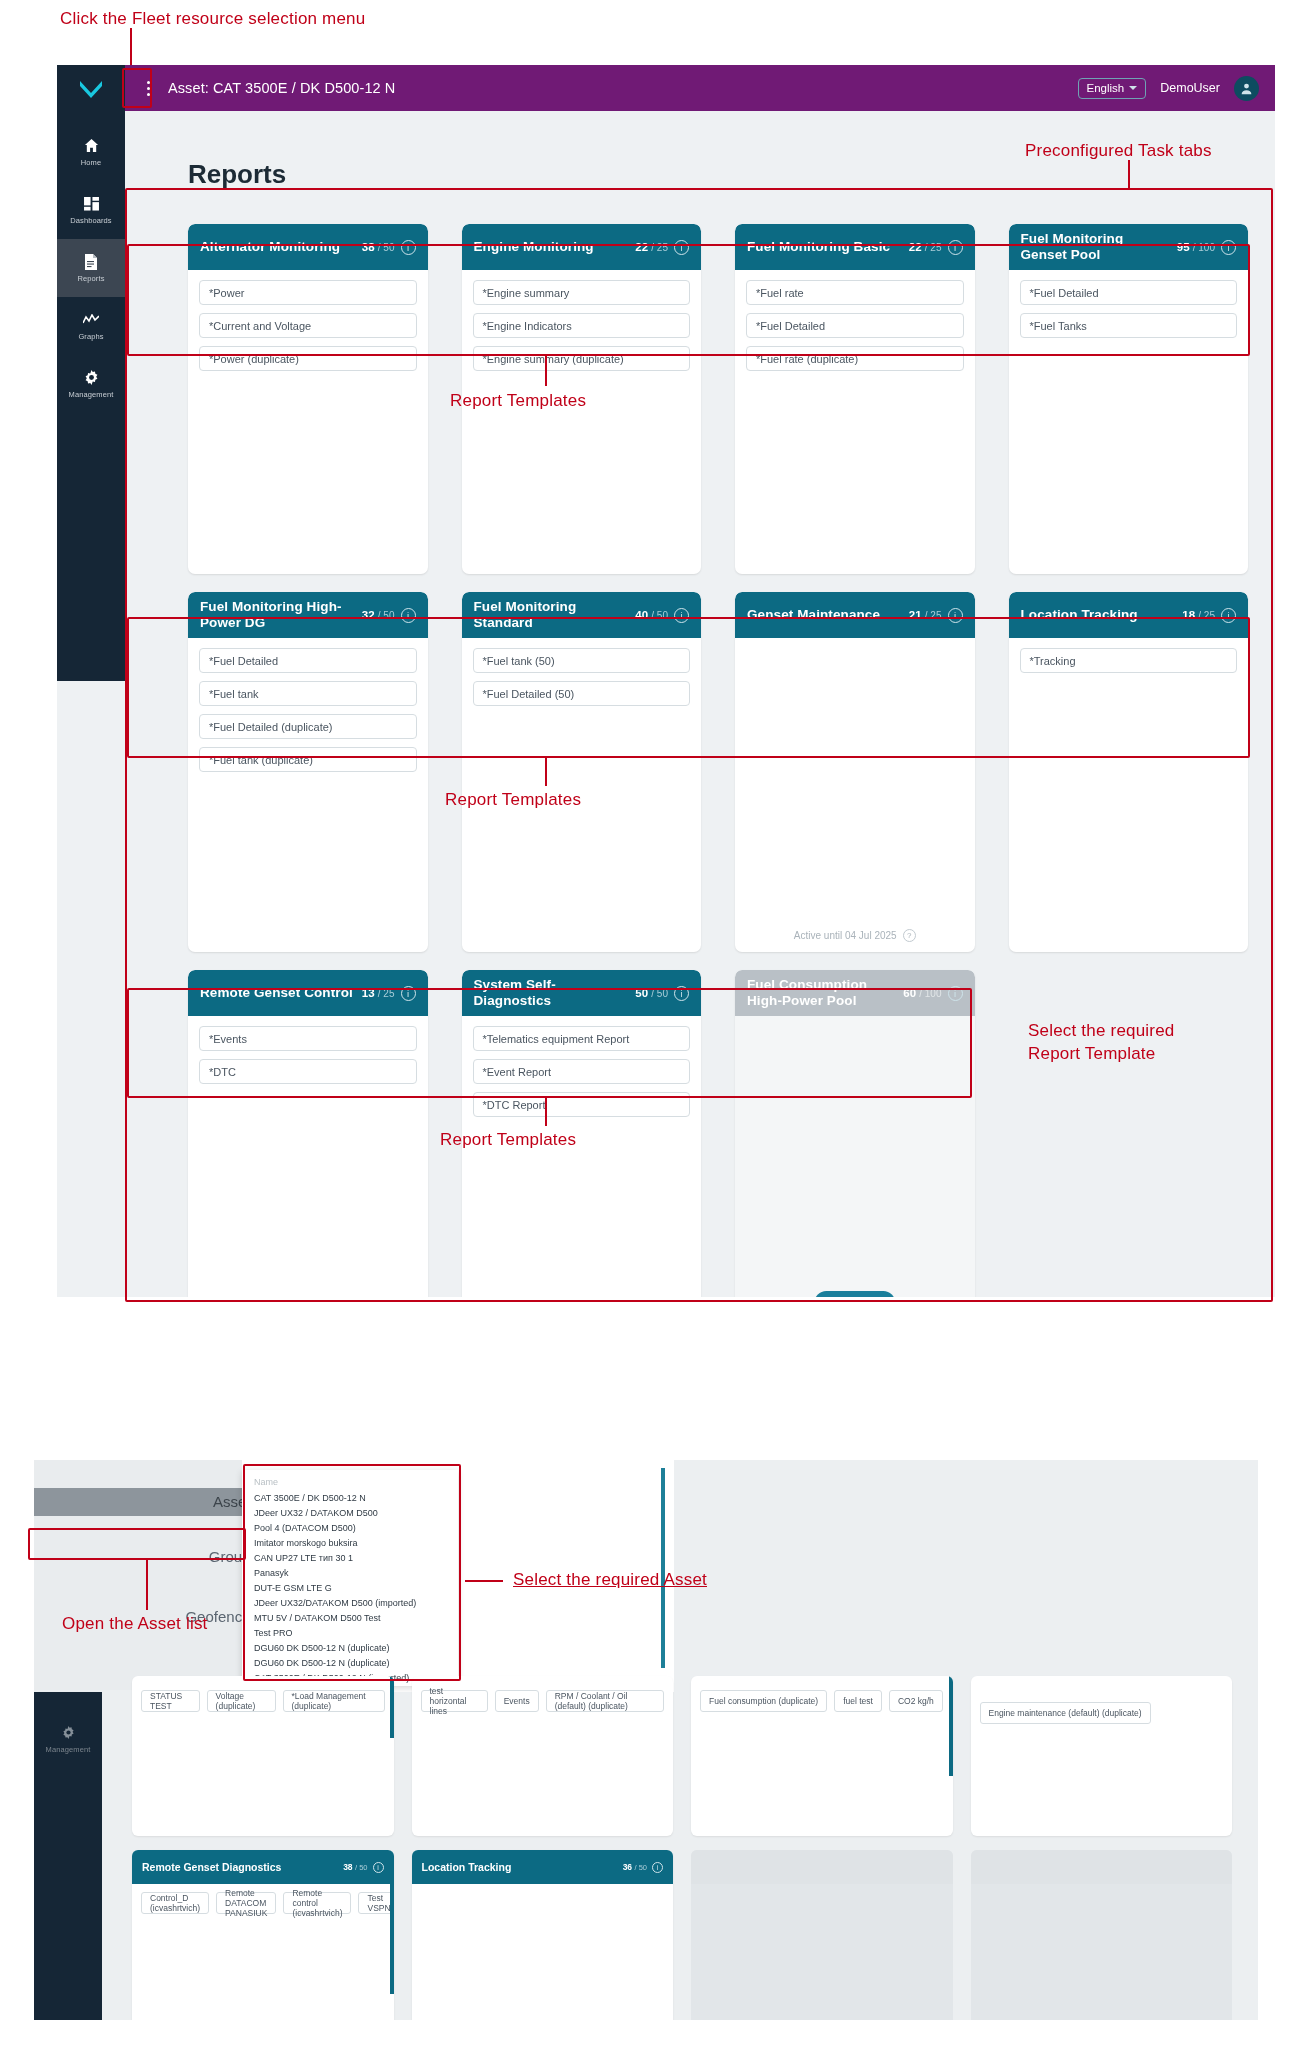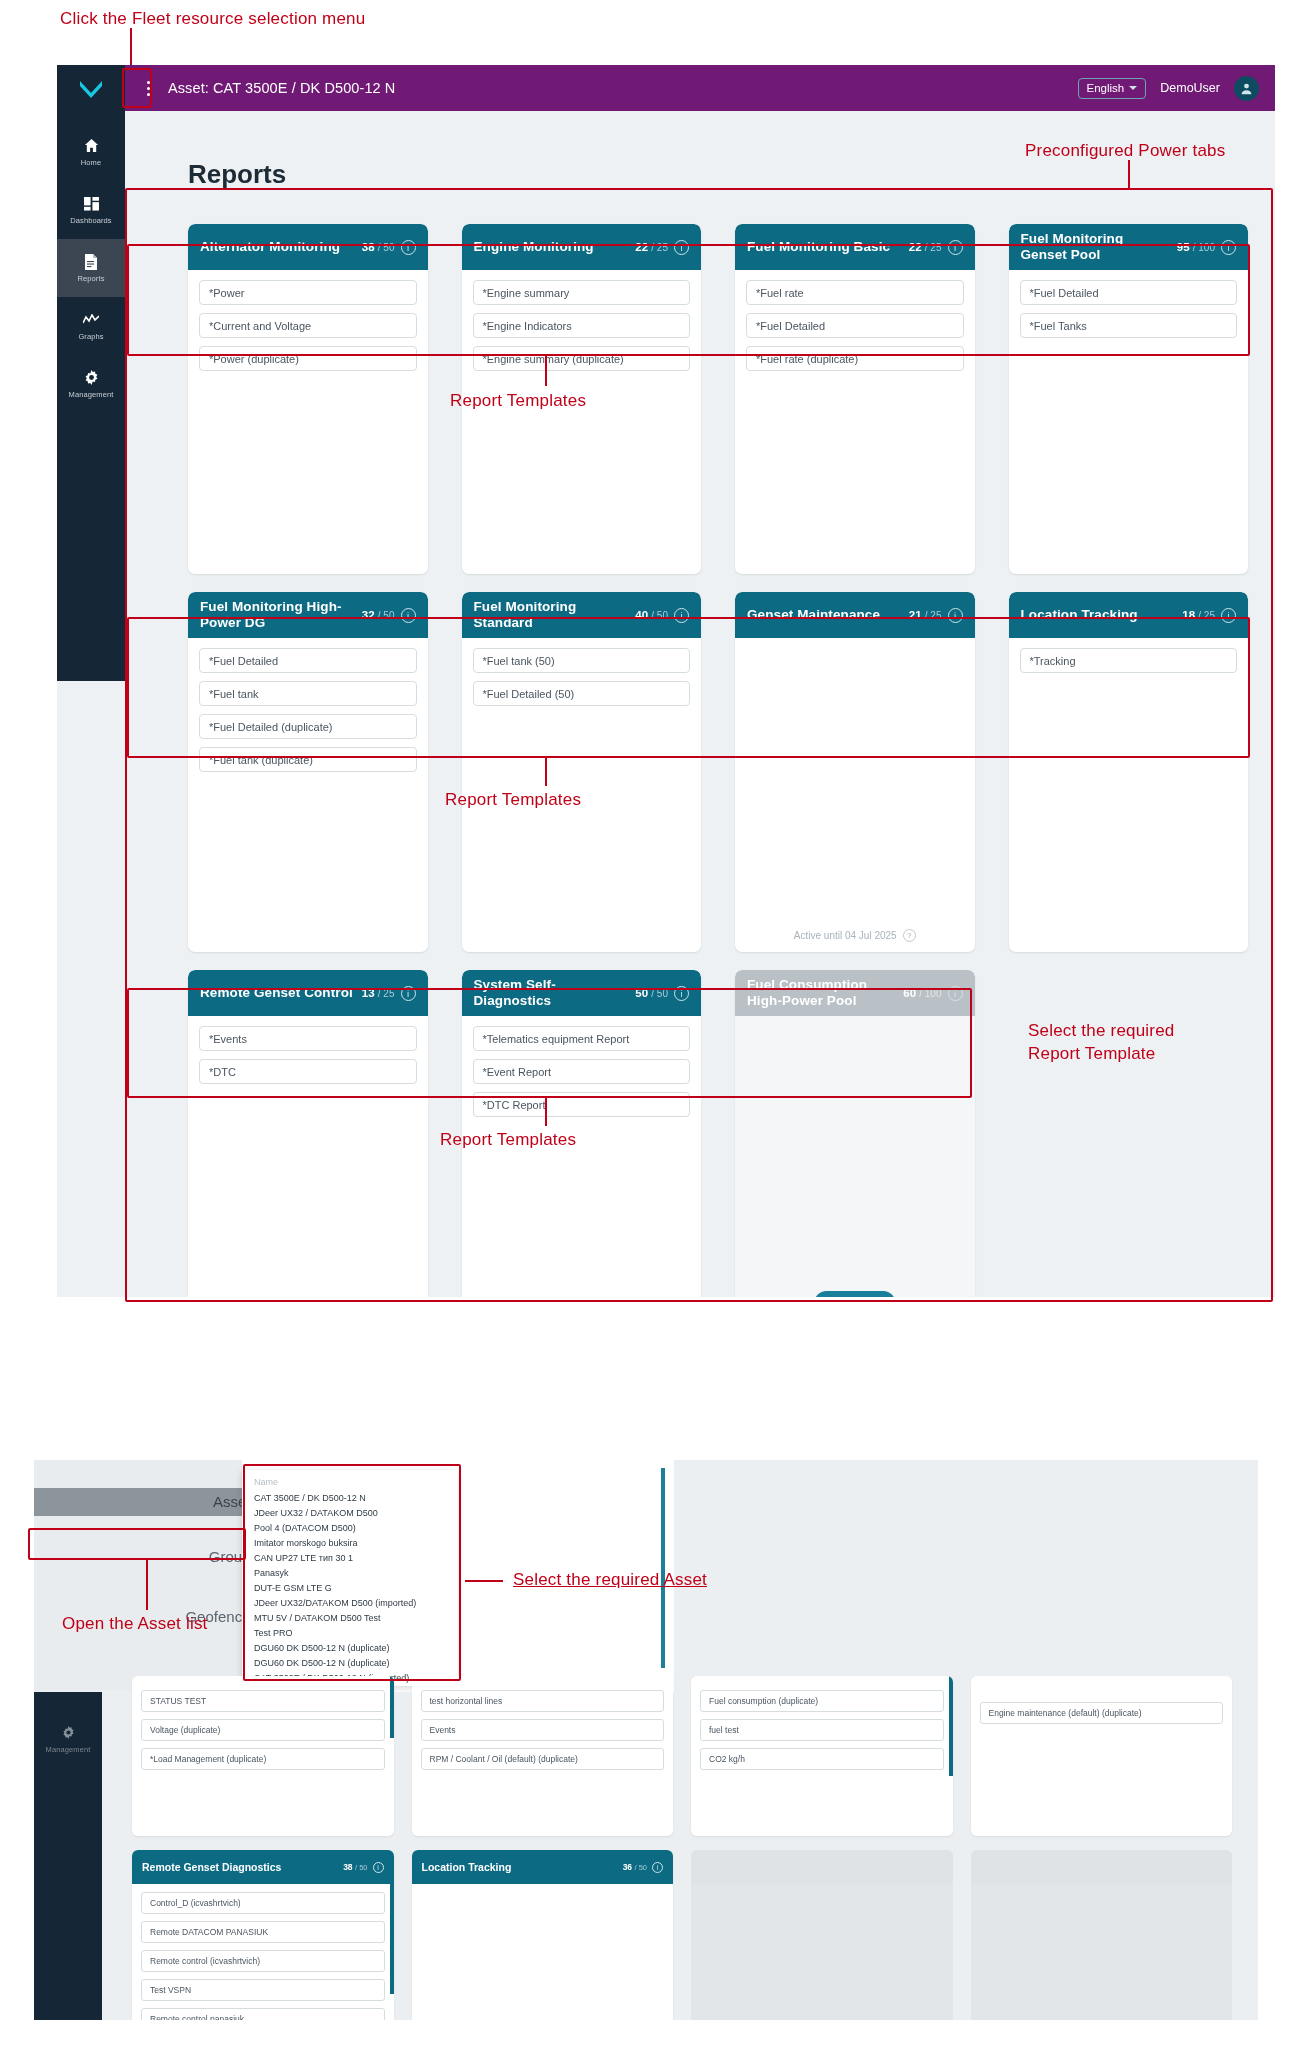--- a/index.html
+++ b/index.html
@@ -148,21 +148,21 @@
   .b-body { position:absolute; left:68px; top:232px; width:1156px; height:328px; background:#eceff1;}
   .bgrid { position:absolute; left:30px; top:-16px; width:1100px; display:grid; grid-template-columns:repeat(4,1fr); gap:14px 18px;}
   .bcard { background:#fff; border-radius:6px; overflow:hidden; box-shadow:0 1px 2px rgba(0,0,0,.08); position:relative;}
   .bcard.r1 { height:160px; }
   .bcard.r2 { height:190px; }
   .bcard-head { background:#0c6a83; height:34px; color:#fff; display:flex; align-items:center; padding:0 10px; gap:5px;}
   .bcard-title { font-size:10.5px; font-weight:bold;}
   .bcard-count { margin-left:auto; font-size:8.5px; font-weight:bold;}
   .bcard-count .den { font-weight:normal; color:#a9cdd8; font-size:7.5px;}
   .binfo { width:11px;height:11px;border-radius:50%;border:1px solid #cfe4eb;display:flex;align-items:center;justify-content:center;font-size:7px;color:#cfe4eb;}
-  .bcard-body { padding:8px 9px; display:flex; flex-direction:column; gap:7px;}
+  .bcard-body { padding:8px 9px; display:flex; flex-direction:row; gap:7px;}
   .btmpl { border:1px solid #d6dde1; border-radius:3px; height:22px; display:flex; align-items:center; padding:0 8px; font-size:8.5px; color:#4a5560;}
   .bar-teal { position:absolute; right:0; top:34px; width:4px; height:110px; background:#0c6a83;}
   .ghost { background:#e2e6e9; box-shadow:none;}
   .ghost .bcard-head{ background:#dfe3e6;}
 </style>
 </head>
 <body>
 
 <div class="page">
 
@@ -400,21 +400,21 @@
   <div class="anno-box" style="left:125px; top:188px; width:1148px; height:1114px;"></div>
 
   <div class="anno-box" style="left:127px; top:244px; width:1123px; height:112px;"></div>
 
   <div class="anno-box" style="left:127px; top:617px; width:1123px; height:141px;"></div>
 
   <div class="anno-box" style="left:127px; top:988px; width:845px; height:110px;"></div>
 
   <div class="anno-box" style="left:122px; top:68px; width:30px; height:40px;"></div>
 
-  <div class="anno-text" style="left:1025px; top:140px;">Preconfigured Power tabs</div>
+  <div class="anno-text" style="left:1025px; top:140px;">Preconfigured Task tabs</div>
   <div class="anno-line" style="left:1128px; top:160px; width:2px; height:28px;"></div>
 
   <div class="anno-text" style="left:450px; top:390px;">Report Templates</div>
   <div class="anno-line" style="left:545px; top:356px; width:2px; height:30px;"></div>
 
   <div class="anno-text" style="left:445px; top:789px;">Report Templates</div>
   <div class="anno-line" style="left:545px; top:758px; width:2px; height:28px;"></div>
 
   <div class="anno-text" style="left:440px; top:1129px;">Report Templates</div>
   <div class="anno-line" style="left:545px; top:1098px; width:2px; height:28px;"></div>

